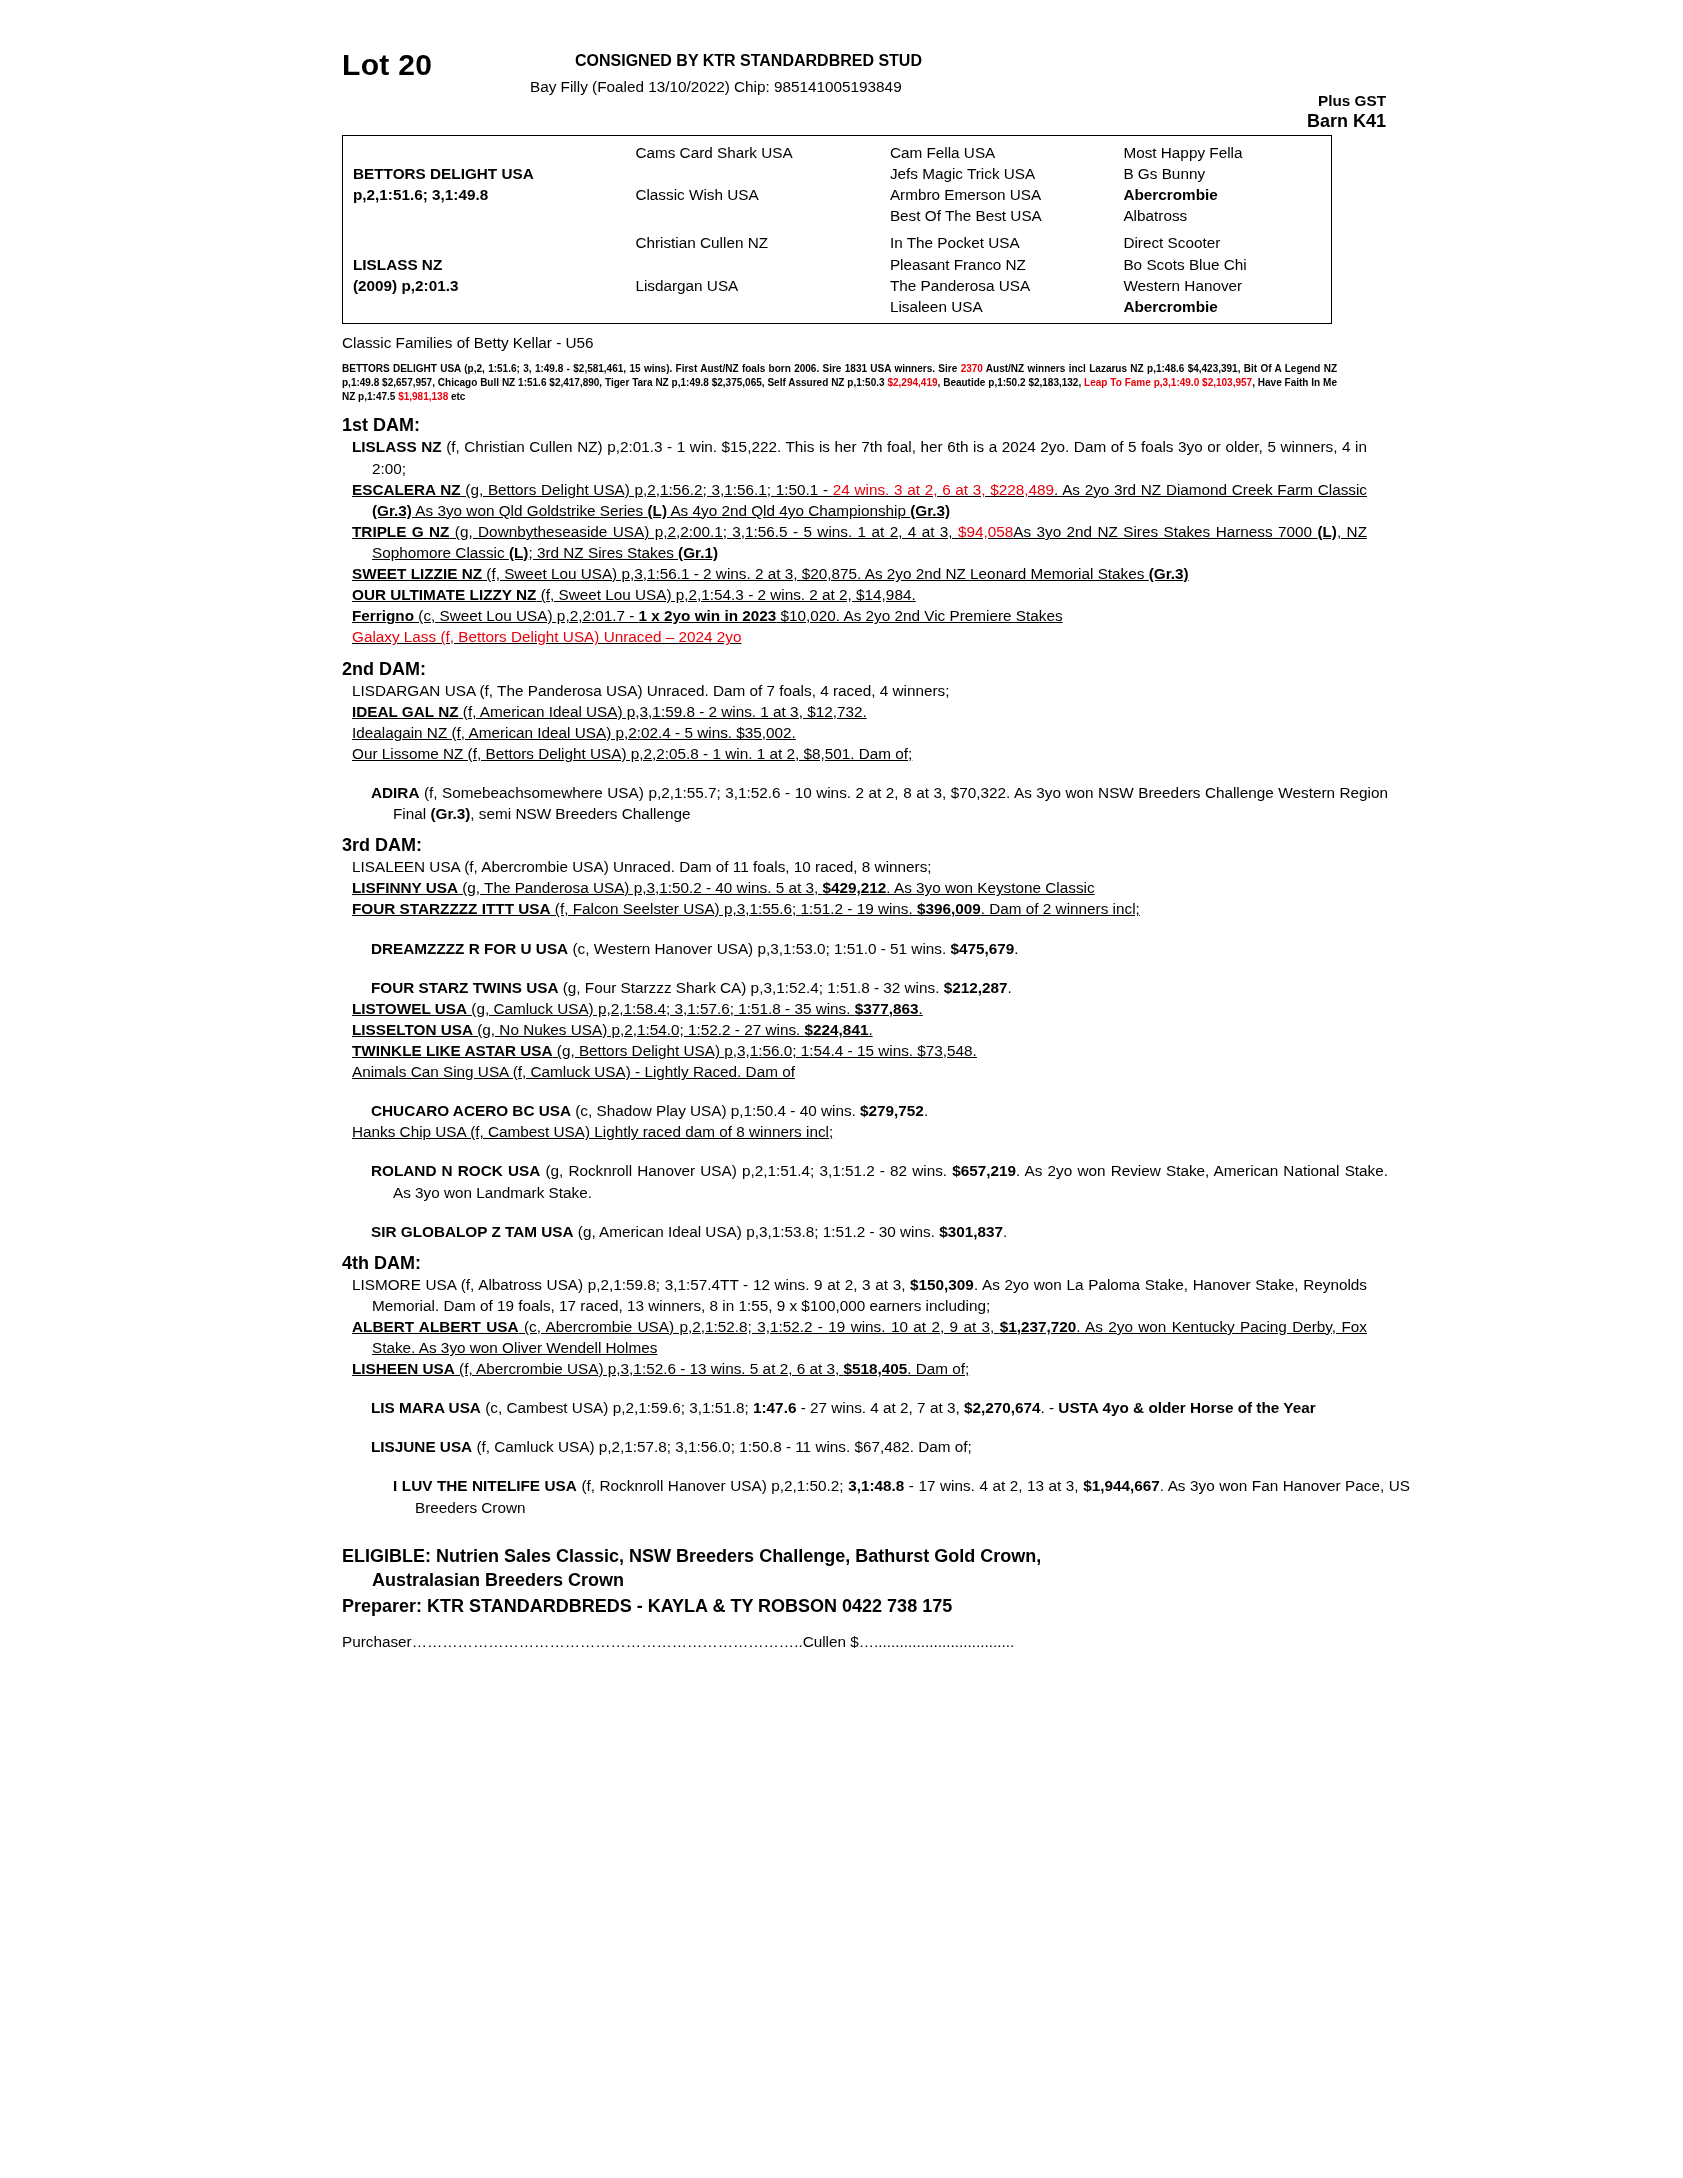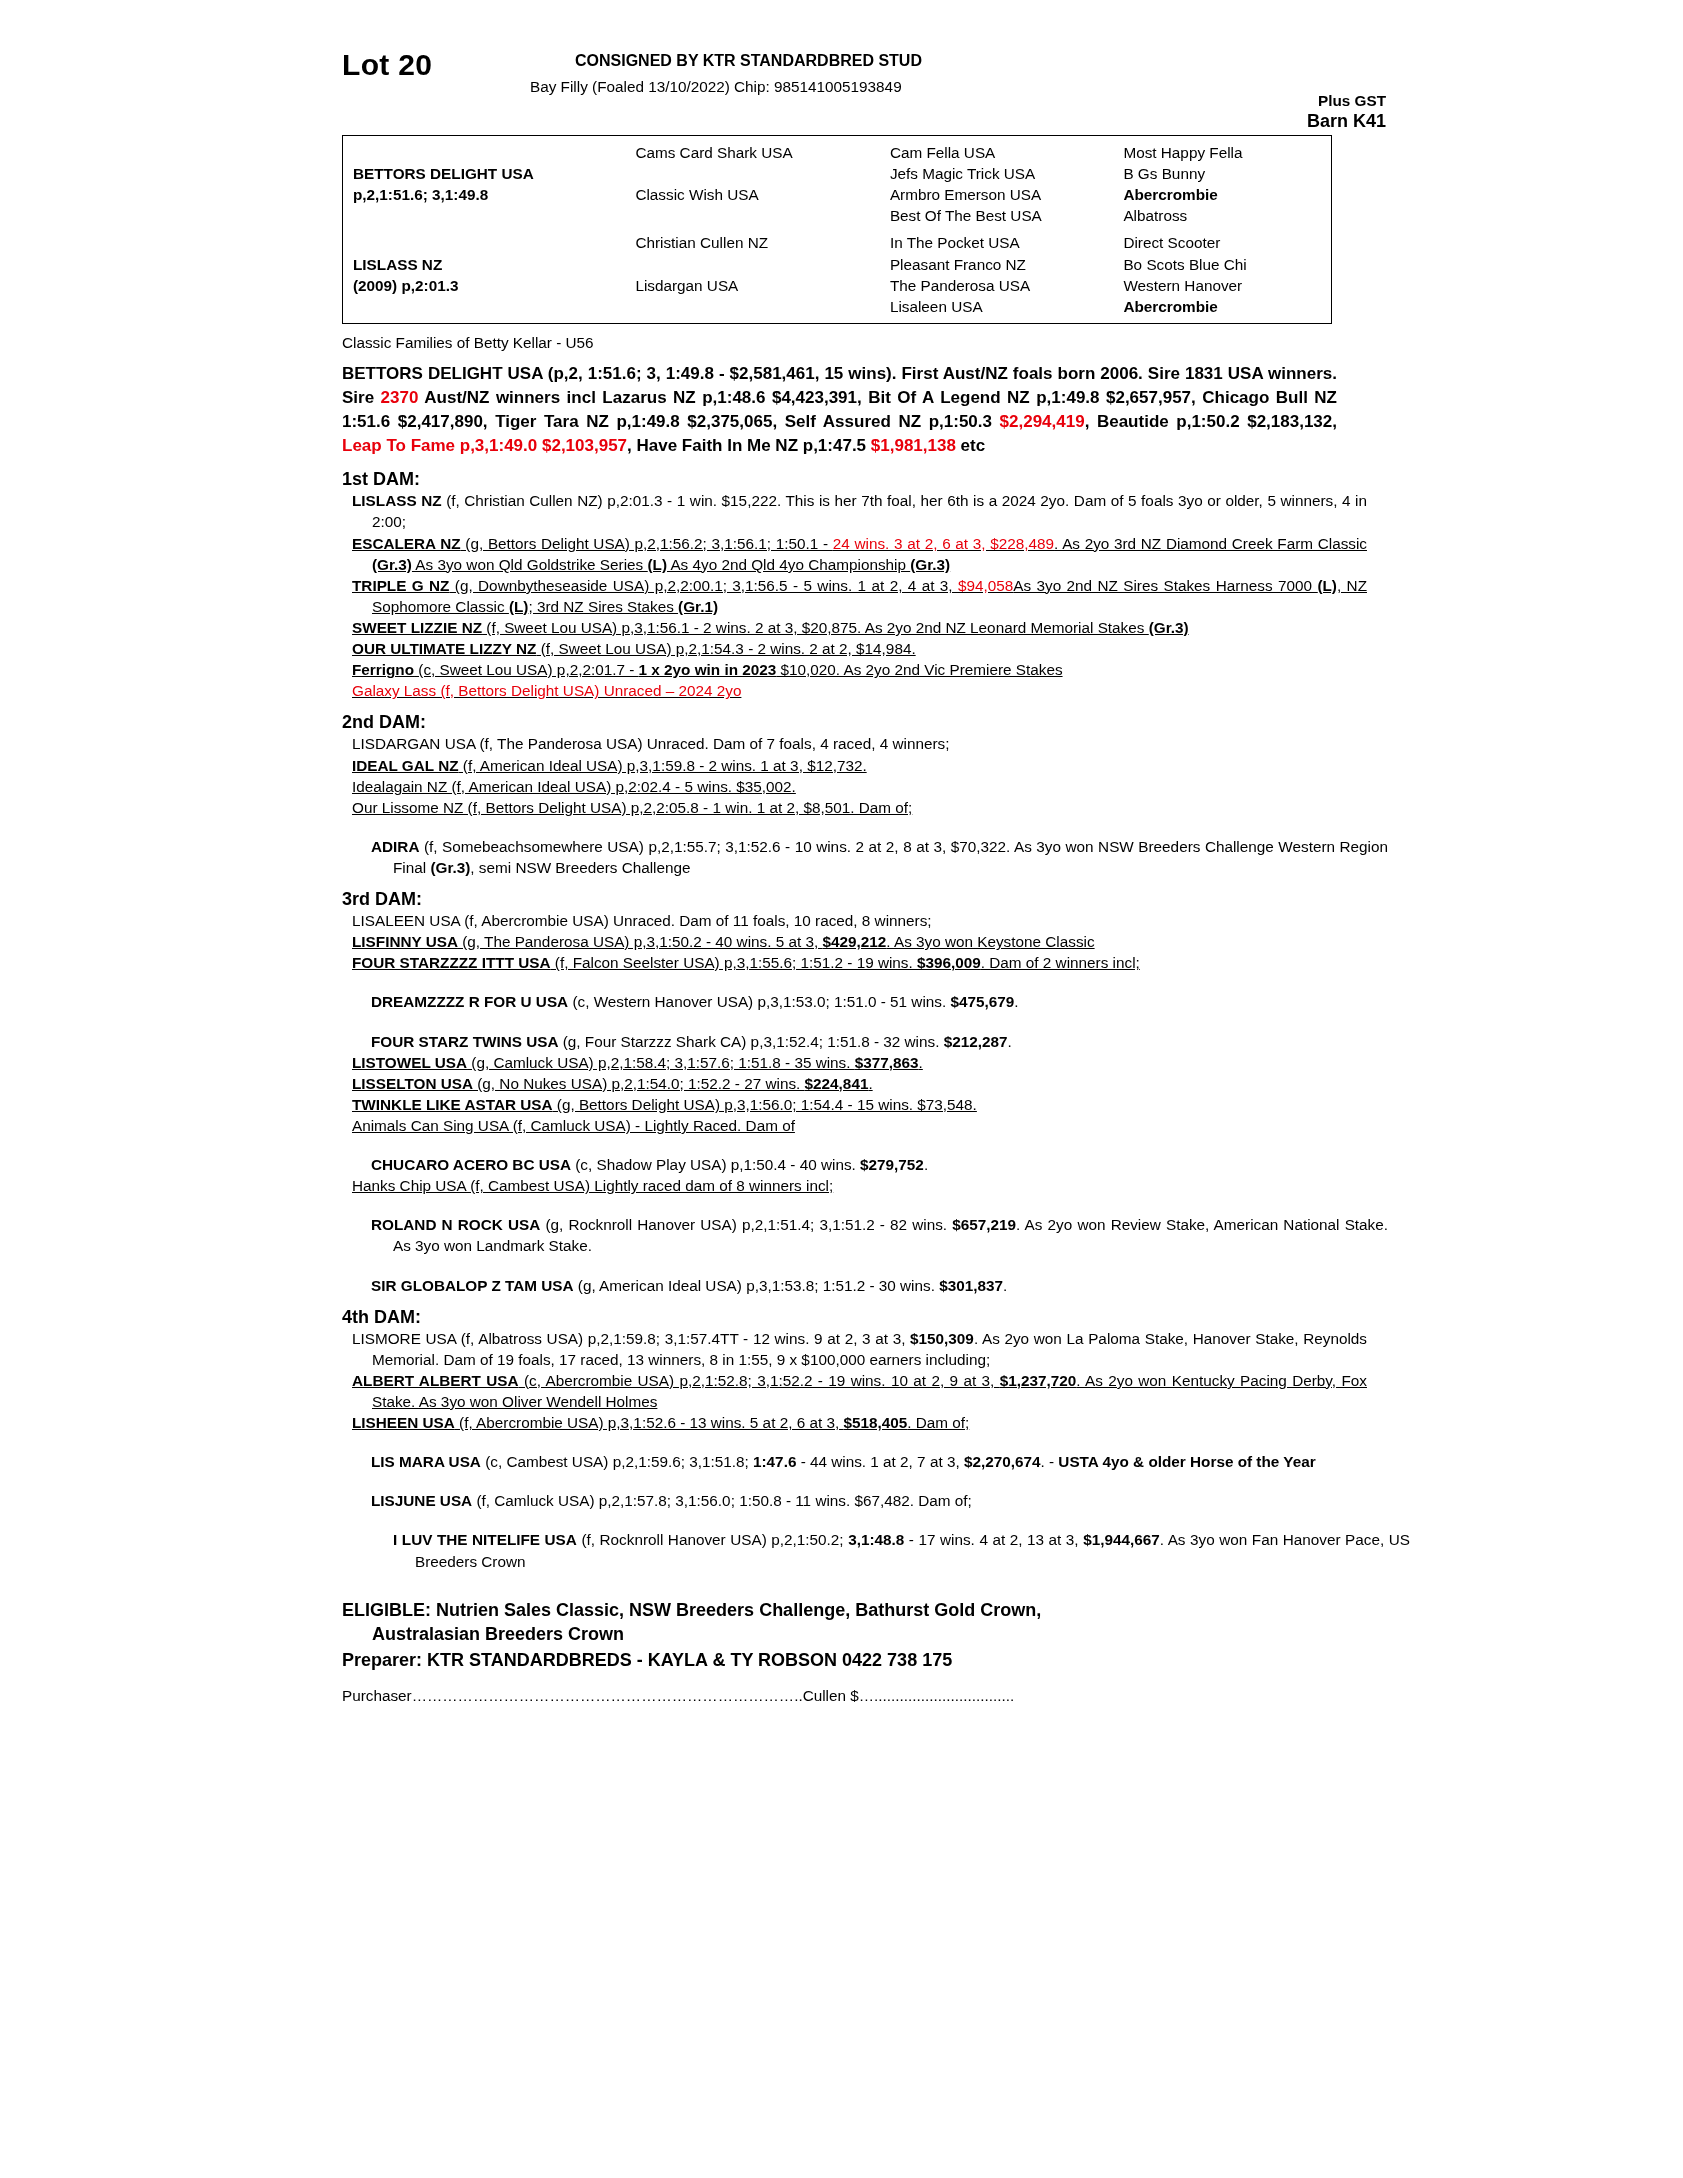--- a/index.html
+++ b/index.html
@@ -88,21 +88,21 @@
 
   .families {
     margin-top: 10px;
     font-size: 15.3px;
   }
 
   
   .sire-para {
     margin-top: 10px;
     font-weight: bold;
-    font-size: 17px;
+    font-size: 10px;
     line-height: 1.42;
     text-align: justify;
     width: 995px;
   }
   .red { color: #e8000b; }
 
   
   .dam-head {
     font-weight: bold;
     margin-top: 11px;
@@ -236,21 +236,21 @@
       <div class="blk hang1"><span class="bold">TWINKLE LIKE ASTAR USA</span><span> (g, Bettors Delight USA) p,3,1:56.0; 1:54.4 - 15 wins. $73,548.</span></div>
       <div class="blk hang1"><span>Animals Can Sing USA (f, Camluck USA) - Lightly Raced. Dam of</span></div>
       <div class="blk hang2"><span class="bold">CHUCARO ACERO BC USA</span><span> (c, Shadow Play USA) p,1:50.4 - 40 wins. </span><span class="bold">$279,752</span><span>.</span></div>
       <div class="blk hang1"><span>Hanks Chip USA (f, Cambest USA) Lightly raced dam of 8 winners incl;</span></div>
       <div class="blk hang2"><span class="bold">ROLAND N ROCK USA</span><span> (g, Rocknroll Hanover USA) p,2,1:51.4; 3,1:51.2 - 82 wins. </span><span class="bold">$657,219</span><span>. As 2yo won Review Stake, American National Stake. As 3yo won Landmark Stake.</span></div>
       <div class="blk hang2"><span class="bold">SIR GLOBALOP Z TAM USA</span><span> (g, American Ideal USA) p,3,1:53.8; 1:51.2 - 30 wins. </span><span class="bold">$301,837</span><span>.</span></div>
       <div class="dam-head">4th DAM:</div>
       <div class="blk hang0"><span>LISMORE USA (f, Albatross USA) p,2,1:59.8; 3,1:57.4TT - 12 wins. 9 at 2, 3 at 3, </span><span class="bold">$150,309</span><span>. As 2yo won La Paloma Stake, Hanover Stake, Reynolds Memorial. Dam of 19 foals, 17 raced, 13 winners, 8 in 1:55, 9 x $100,000 earners including;</span></div>
       <div class="blk hang1"><span class="bold">ALBERT ALBERT USA</span><span> (c, Abercrombie USA) p,2,1:52.8; 3,1:52.2 - 19 wins. 10 at 2, 9 at 3, </span><span class="bold">$1,237,720</span><span>. As 2yo won Kentucky Pacing Derby, Fox Stake. As 3yo won Oliver Wendell Holmes</span></div>
       <div class="blk hang1"><span class="bold">LISHEEN USA</span><span> (f, Abercrombie USA) p,3,1:52.6 - 13 wins. 5 at 2, 6 at 3, </span><span class="bold">$518,405</span><span>. Dam of;</span></div>
-      <div class="blk hang2"><span class="bold">LIS MARA USA</span><span> (c, Cambest USA) p,2,1:59.6; 3,1:51.8; </span><span class="bold">1:47.6</span><span> - 44 wins. 1 at 2, 7 at 3, </span><span class="bold">$2,270,674</span><span>. - </span><span class="bold">USTA 4yo &amp; older Horse of the Year</span></div>
+      <div class="blk hang2"><span class="bold">LIS MARA USA</span><span> (c, Cambest USA) p,2,1:59.6; 3,1:51.8; </span><span class="bold">1:47.6</span><span> - 27 wins. 4 at 2, 7 at 3, </span><span class="bold">$2,270,674</span><span>. - </span><span class="bold">USTA 4yo &amp; older Horse of the Year</span></div>
       <div class="blk hang2"><span class="bold">LISJUNE USA</span><span> (f, Camluck USA) p,2,1:57.8; 3,1:56.0; 1:50.8 - 11 wins. $67,482. Dam of;</span></div>
       <div class="blk hang2" style="padding-left: 73px;"><span class="bold">I LUV THE NITELIFE USA</span><span> (f, Rocknroll Hanover USA) p,2,1:50.2; </span><span class="bold">3,1:48.8</span><span> - 17 wins. 4 at 2, 13 at 3, </span><span class="bold">$1,944,667</span><span>. As 3yo won Fan Hanover Pace, US Breeders Crown</span></div>
     </div>
 
   <div class="eligible">
     <div>ELIGIBLE: Nutrien Sales Classic, NSW Breeders Challenge, Bathurst Gold Crown,</div>
     <div class="l2">Australasian Breeders Crown</div>
   </div>
   <div class="preparer">Preparer: KTR STANDARDBREDS - KAYLA &amp; TY ROBSON 0422 738 175</div>
   <div class="purchaser">Purchaser…………………………………………………………………..Cullen $….................................</div>

